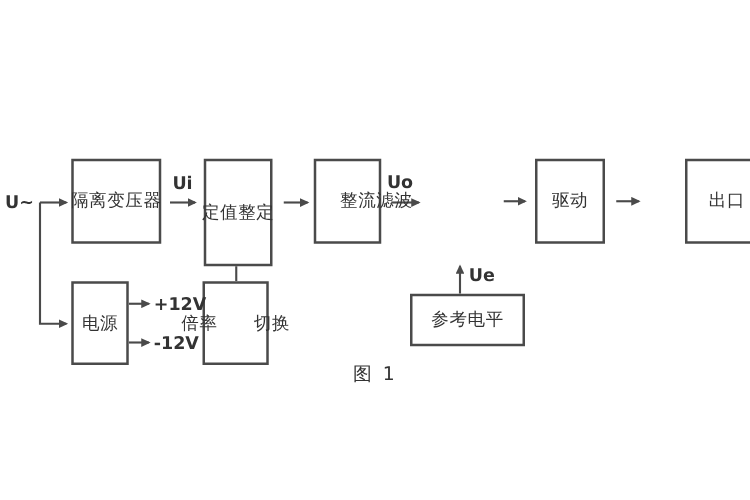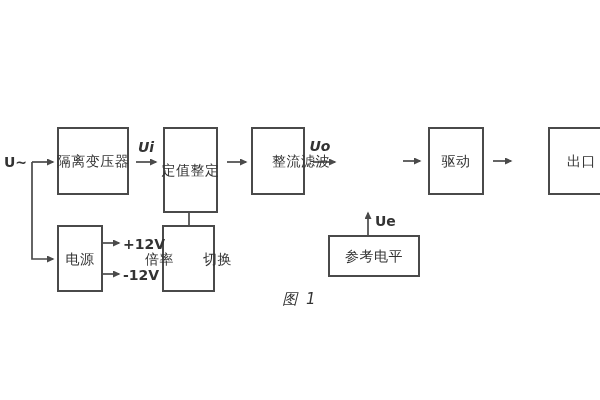--- a/index.html
+++ b/index.html
@@ -33,21 +33,21 @@
     letter-spacing:0.5px;
   }
   .block span{display:block;white-space:nowrap;}
   .siglabel{
     position:absolute;
     font-size:14px;
     font-weight:600;
     white-space:nowrap;
     line-height:14px;
   }
-  .centered{text-align:center;font-style:italic;}
+  .centered{text-align:center;}
   .caption{
     position:absolute;
     font-size:15px;
     font-weight:500;
     letter-spacing:2px;
     white-space:nowrap;
   }
 </style>
 </head>
 <body>

